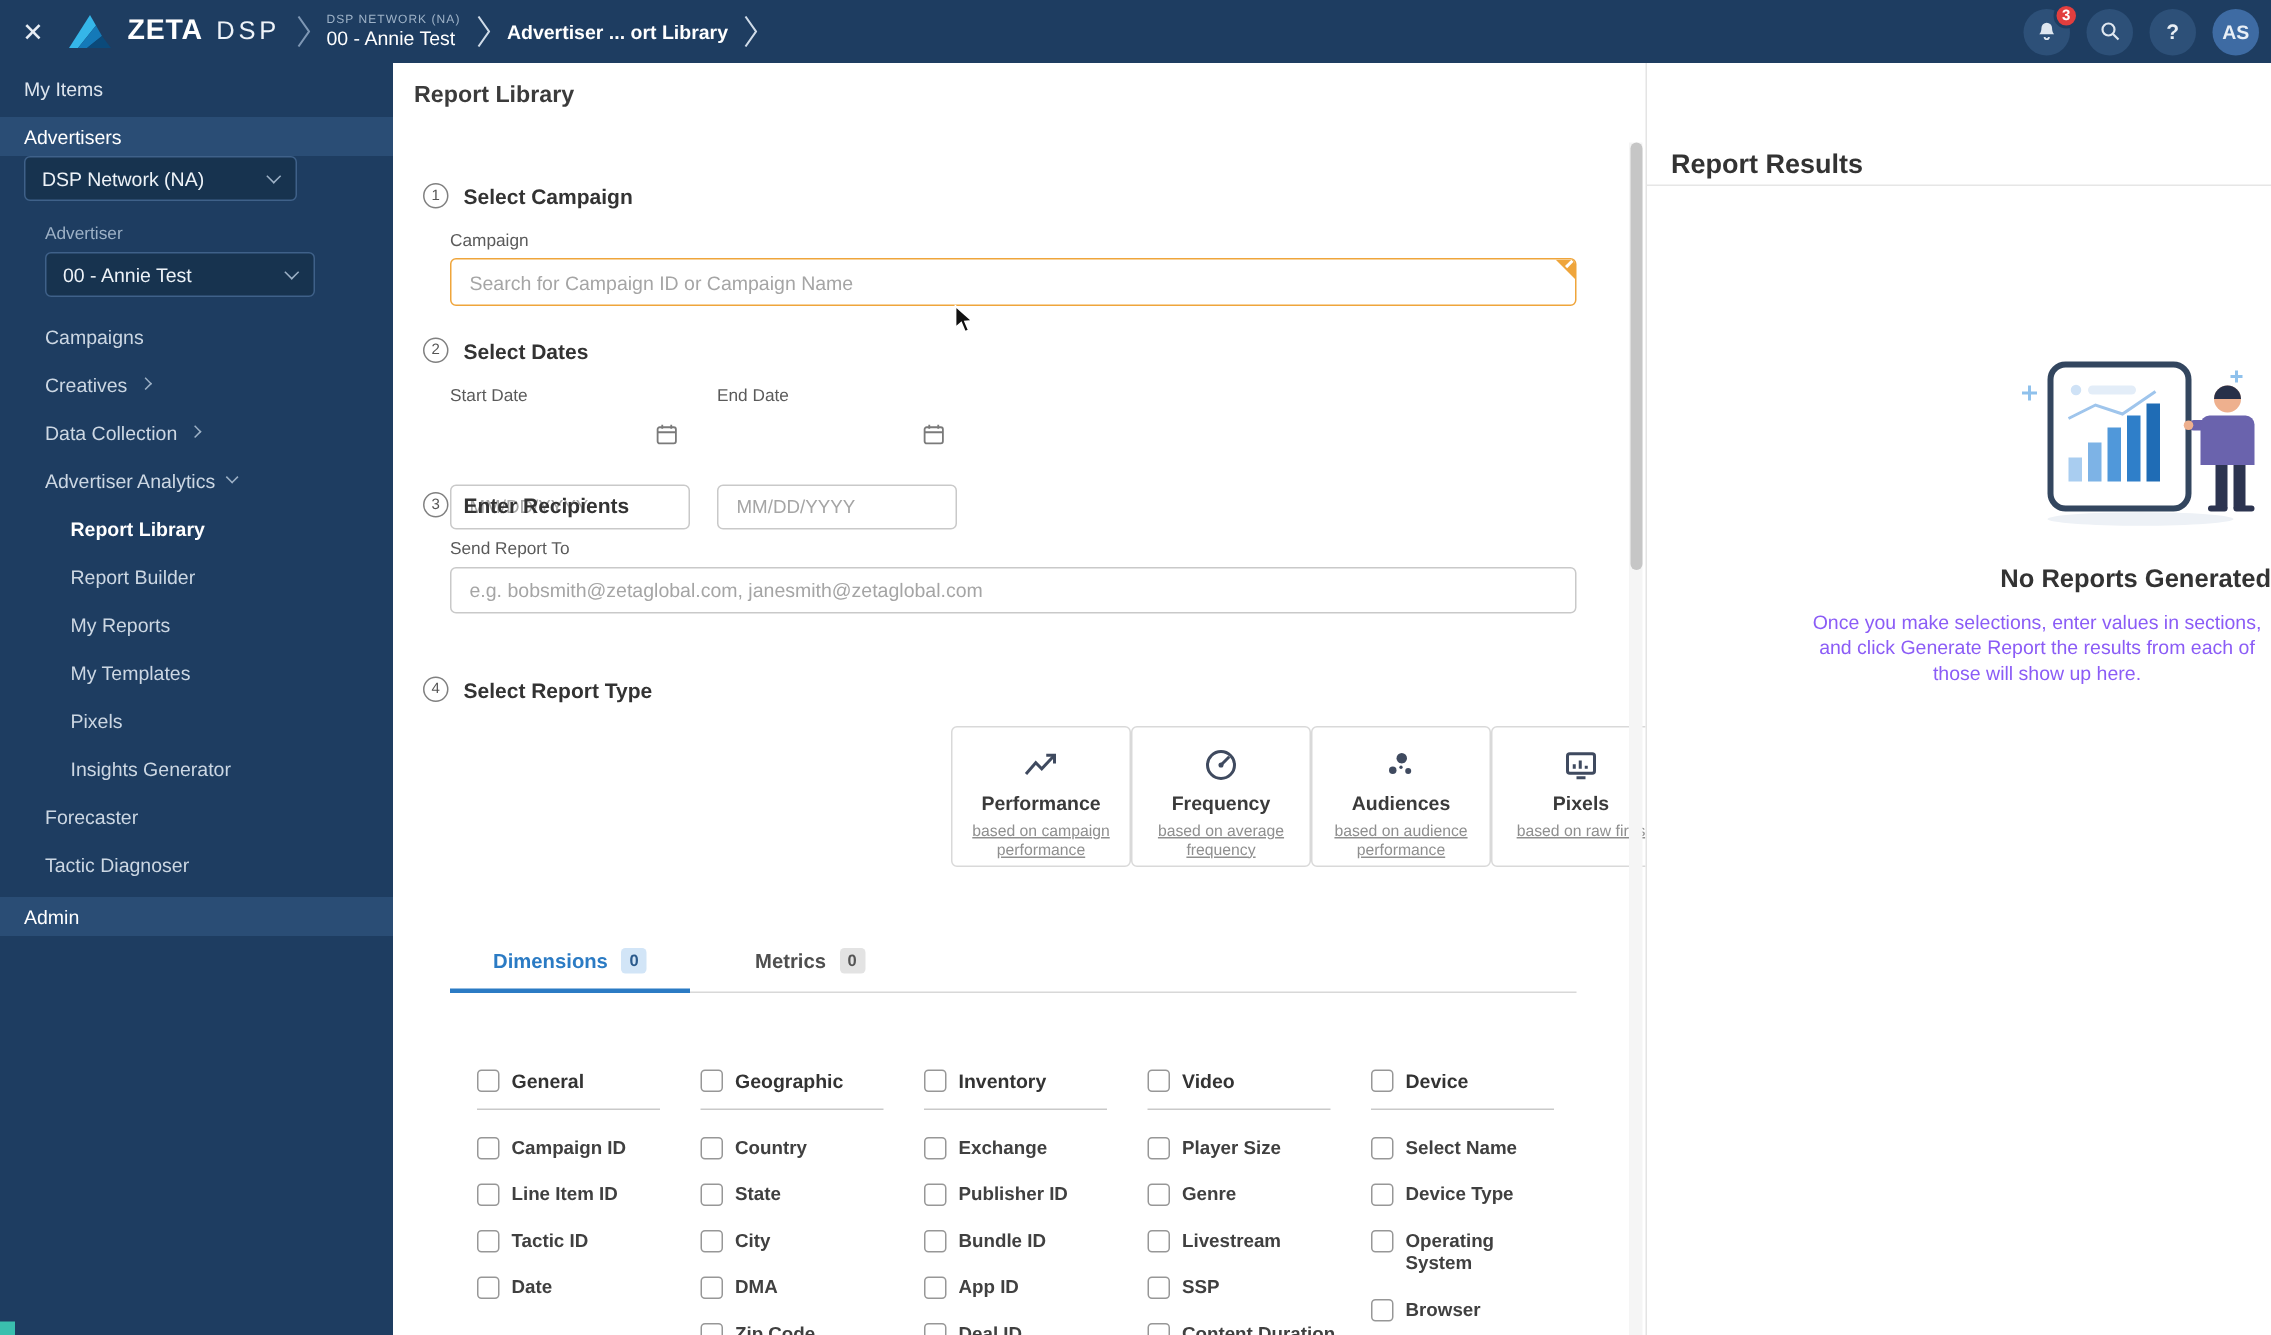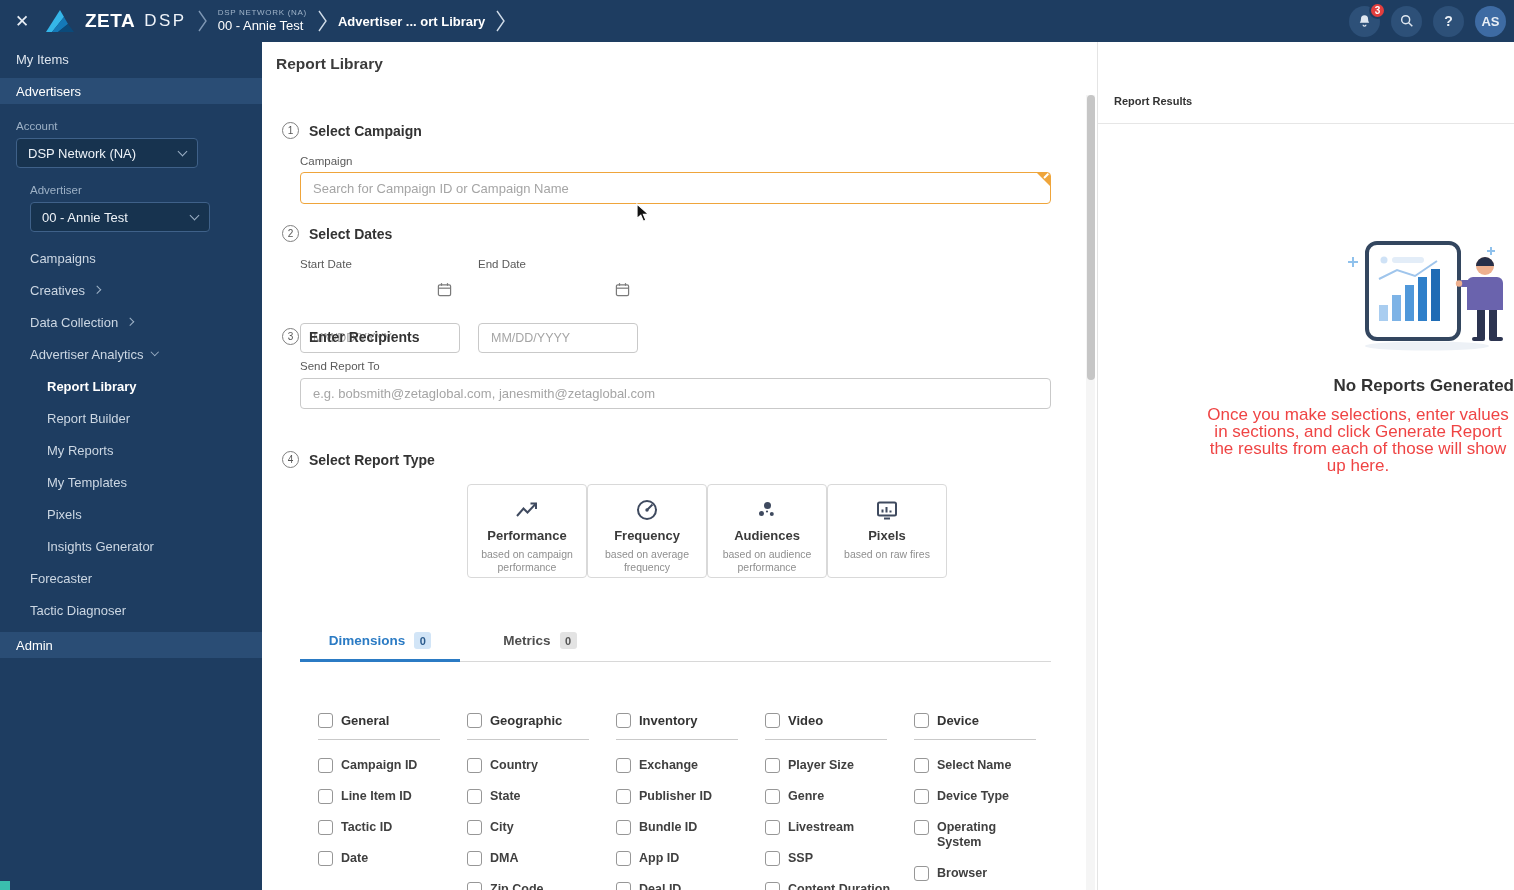--- a/index.html
+++ b/index.html
@@ -50,24 +50,24 @@
   .field-label{position:absolute;font-size:11.5px;color:#5a5a5a;}
   .input-wrap{position:absolute;}
   .input-wrap input{width:100%;height:100%;border:1px solid #c9c9c9;border-radius:4px;font-size:13px;color:#333;padding:0 12px;outline:none;background:#fff;font-family:inherit;}
   .input-wrap input::placeholder{color:#a5a5a5;}
   .input-wrap.campaign input{border:1.5px solid #efa53b;}
   .flag{position:absolute;top:1px;right:1px;width:0;height:0;border-top:13px solid #efa53b;border-left:13px solid transparent;border-top-right-radius:3px;}
   .flag-slash{position:absolute;top:3px;right:2.5px;width:6px;height:1.5px;background:#fff;transform:rotate(-45deg);}
   .cal-icon{position:absolute;right:8px;top:7px;}
   .date-wrap input{padding-right:30px;font-size:12.5px;margin-top:48px;}
 
-  .cards{position:absolute;left:38px;top:442px;width:814px;display:flex;justify-content:center;}
+  .cards{position:absolute;left:38px;top:442px;width:814px;display:flex;justify-content:flex-end;}
   .card{width:120px;height:94px;border:1px solid #d9d9d9;border-radius:4px;display:flex;flex-direction:column;align-items:center;padding-top:13px;cursor:pointer;background:#fff;}
   .card-name{font-size:13px;font-weight:bold;color:#3a3a3a;margin-top:6px;}
-  .card-desc{font-size:10.5px;color:#8f8f8f;text-align:center;line-height:12.5px;margin-top:5px;padding:0 6px;}
+  .card-desc{font-size:10.5px;color:#8f8f8f;text-align:center;line-height:12.5px;margin-top:5px;padding:0 6px;text-decoration:underline;}
 
   .tabs{position:absolute;left:38px;top:578px;width:751px;height:42px;display:flex;border-bottom:1px solid #d8d8d8;}
   .tab{width:160px;display:flex;align-items:center;justify-content:center;gap:9px;font-size:13.5px;font-weight:bold;color:#4f4f4f;cursor:pointer;position:relative;}
   .tab.active{color:#2b7bc4;}
   .tab.active::after{content:"";position:absolute;left:0;right:0;bottom:-1px;height:3px;background:#2b7bc4;}
   .tab-badge{width:17px;height:17px;border-radius:3px;background:#e3e3e3;color:#555;font-size:11px;font-weight:bold;display:flex;align-items:center;justify-content:center;}
   .tab.active .tab-badge{background:#d2e5f7;color:#2a5a8c;}
 
   .dims{position:absolute;left:56px;top:648px;display:flex;gap:16px;margin-top:23px;}
   .dim-col{width:133px;}
@@ -78,24 +78,24 @@
   .cb{width:15px;height:15px;border:1px solid #979797;border-radius:3px;background:#fff;flex-shrink:0;cursor:pointer;}
   .dim-item .lbl{font-size:12.5px;font-weight:bold;color:#404040;line-height:15px;}
   .dim-col.device .dim-item .lbl{max-width:84px;}
 
   
   .scrollbar{position:absolute;top:95px;left:1086px;width:9px;bottom:0;background:#f5f5f5;z-index:6;}
   .sb-thumb{position:absolute;top:0;left:0.5px;width:8px;height:285px;background:#c6c6c6;border-radius:4px;cursor:pointer;}
 
   
   .results{position:absolute;top:42px;left:1097px;right:0;bottom:0;background:#fff;border-left:1px solid #e4e4e4;}
-  .results-header{position:absolute;top:53px;left:0;right:0;height:29px;display:flex;align-items:flex-start;padding-left:16px;font-size:11px;font-weight:bold;color:#333;border-bottom:1px solid #e6e6e6;}
+  .results-header{position:absolute;top:53px;left:0;right:0;height:29px;display:flex;align-items:center;padding-left:16px;font-size:18px;font-weight:bold;color:#333;border-bottom:1px solid #e6e6e6;}
   .empty{position:absolute;top:195px;left:0;right:0;display:flex;flex-direction:column;align-items:flex-end;}
   .empty-title{font-size:17px;font-weight:bold;color:#333;margin-top:24px;}
-  .empty-text{font-size:17px;color:#ef4444;line-height:17px;width:312px;text-align:center;margin-top:10px;}
+  .empty-text{font-size:13px;color:#8b5cf6;line-height:17px;width:312px;text-align:center;margin-top:10px;}
 
   .cursor{position:absolute;left:636px;top:203px;z-index:99;pointer-events:none;}
 </style>
 </head>
 <body>
 
 <header class="topbar">
   <div class="tb-close">✕</div>
   <div class="brand">
     <svg width="32" height="26" viewBox="0 0 32 26">
@@ -149,21 +149,20 @@
 </header>
 
 <aside class="sidebar">
   <div class="sd-item">
     <span>My Items</span>
   </div>
   <div class="sd-section">
     <span>Advertisers</span>
   </div>
 
-  <div class="sd-label">Account</div>
   <div class="sd-select">
     <span>DSP Network (NA)</span>
     <span class="chev down"></span>
   </div>
 
   <div class="sd-label indent">Advertiser</div>
   <div class="sd-select indent">
     <span>00 - Annie Test</span>
     <span class="chev down"></span>
   </div>

